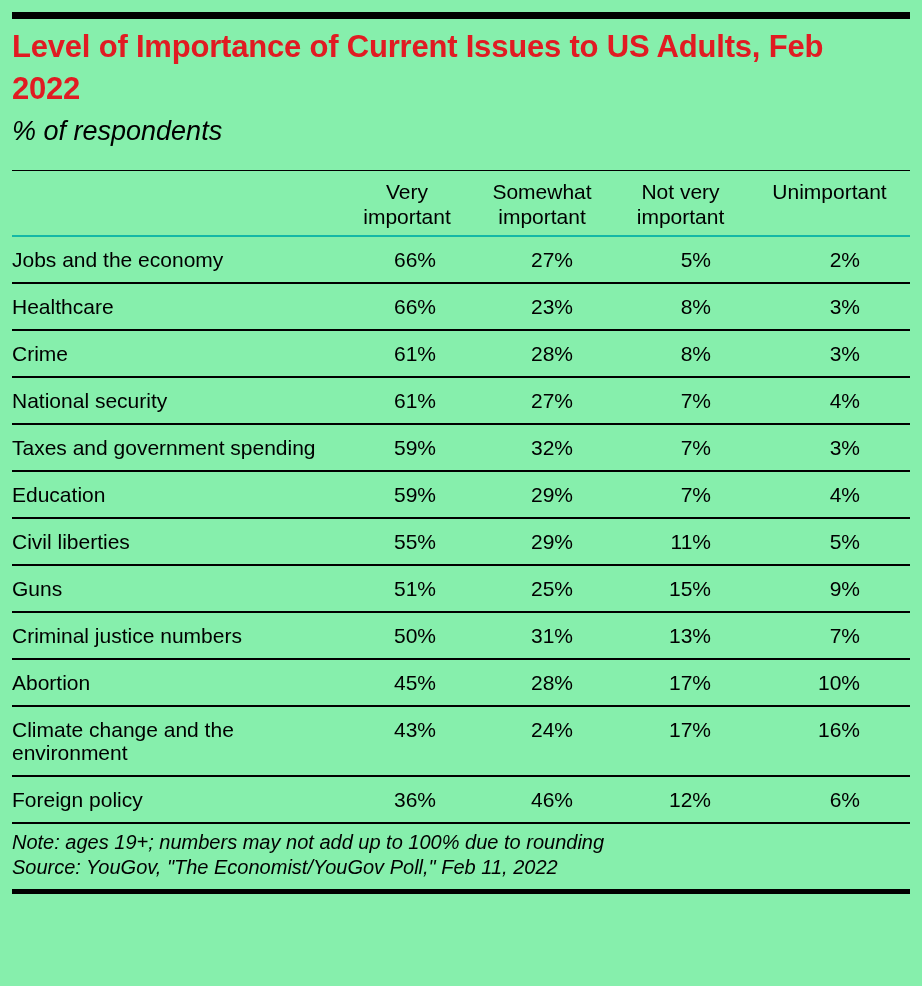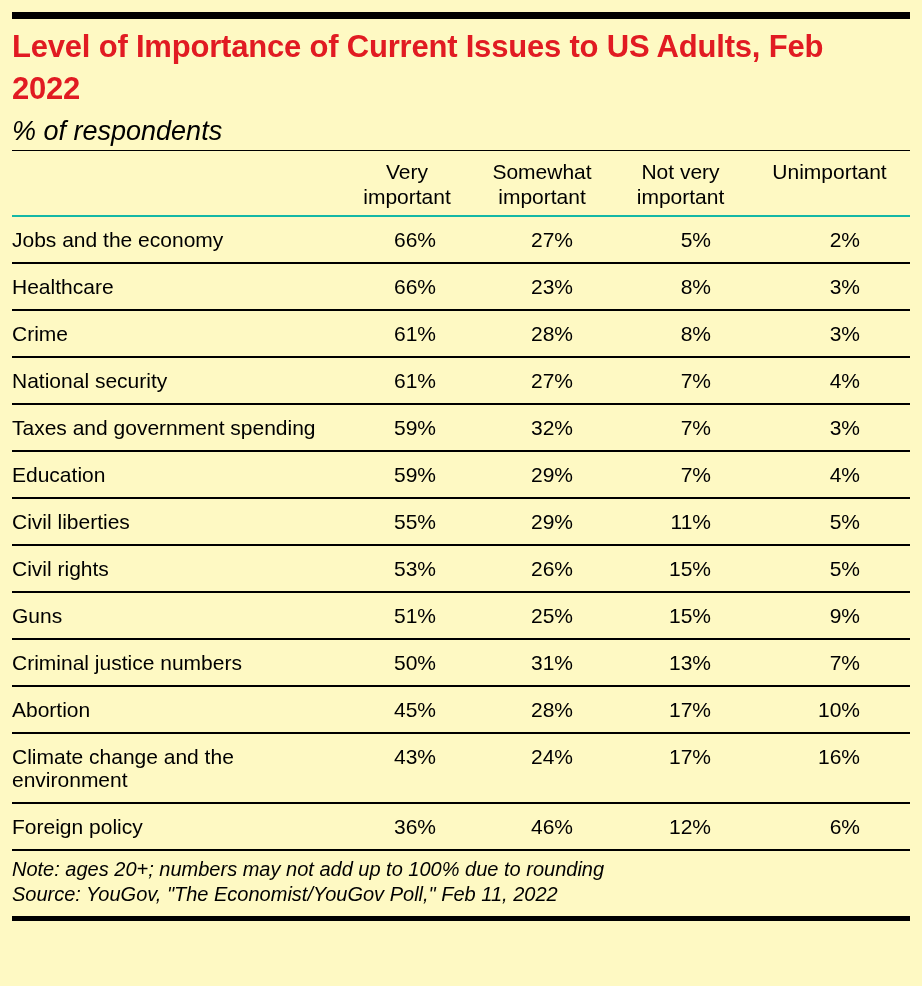--- a/index.html
+++ b/index.html
@@ -8,37 +8,37 @@
     background: #ffffff;
     font-family: "Liberation Sans", sans-serif;
     color: #000000;
   }
   .page {
     width: 922px;
     height: 986px;
     box-sizing: border-box;
     padding: 12px 12px 0 12px;
     overflow: hidden;
-    background: #fef9c3;
+    background: #86efac;
   }
   .topbar {
     height: 7px;
     background: #000000;
   }
   .title {
     margin: 7px 0 0 0;
     max-width: 850px;
     font-size: 31px;
     line-height: 42px;
     font-weight: bold;
     letter-spacing: -0.2px;
     color: #e11b22;
   }
   .subtitle {
-    margin: 4px 0 2px 0;
+    margin: 4px 0 22px 0;
     font-size: 27px;
     line-height: 34px;
     font-style: italic;
     color: #000000;
   }
   table.data-table {
     width: 100%;
     border-collapse: collapse;
     border-top: 1px solid #000000;
   }
@@ -154,27 +154,20 @@
         <td class="num pr-u">4%</td>
       </tr>
       <tr>
         <td class="lbl">Civil liberties</td>
         <td class="num pr-v">55%</td>
         <td class="num pr-s">29%</td>
         <td class="num pr-n">11%</td>
         <td class="num pr-u">5%</td>
       </tr>
       <tr>
-        <td class="lbl">Civil rights</td>
-        <td class="num pr-v">53%</td>
-        <td class="num pr-s">26%</td>
-        <td class="num pr-n">15%</td>
-        <td class="num pr-u">5%</td>
-      </tr>
-      <tr>
         <td class="lbl">Guns</td>
         <td class="num pr-v">51%</td>
         <td class="num pr-s">25%</td>
         <td class="num pr-n">15%</td>
         <td class="num pr-u">9%</td>
       </tr>
       <tr>
         <td class="lbl">Criminal justice numbers</td>
         <td class="num pr-v">50%</td>
         <td class="num pr-s">31%</td>
@@ -199,21 +192,21 @@
         <td class="lbl">Foreign policy</td>
         <td class="num pr-v">36%</td>
         <td class="num pr-s">46%</td>
         <td class="num pr-n">12%</td>
         <td class="num pr-u">6%</td>
       </tr>
     </tbody>
   </table>
 
   <div class="notes">
-    <div>Note: ages 20+; numbers may not add up to 100% due to rounding</div>
+    <div>Note: ages 19+; numbers may not add up to 100% due to rounding</div>
     <div>Source: YouGov, "The Economist/YouGov Poll," Feb 11, 2022</div>
   </div>
 
   <div class="bottombar"></div>
 
   <div class="footer">
     
     
   </div>
 

